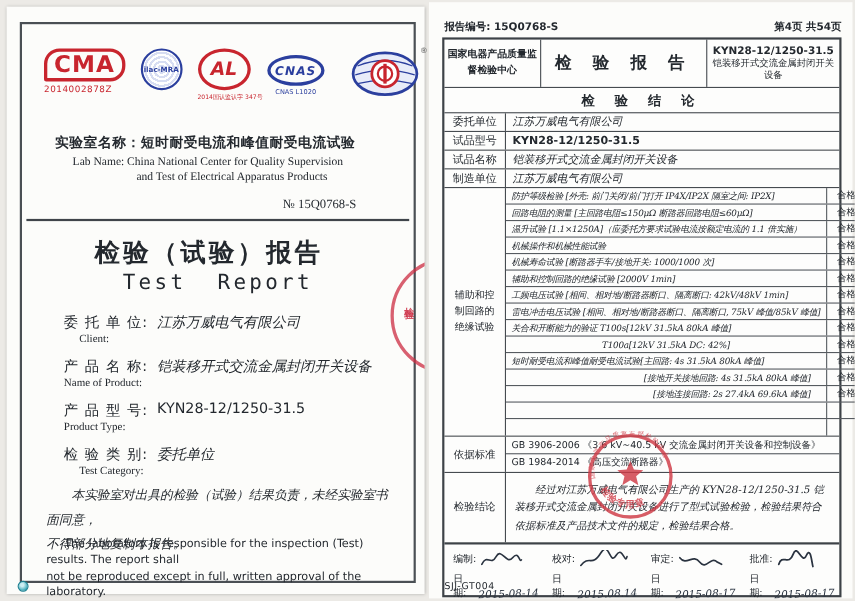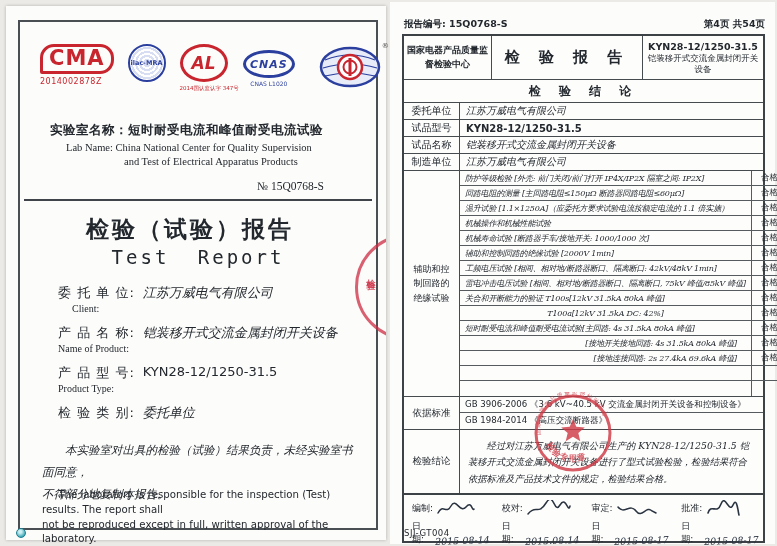--- a/index.html
+++ b/index.html
@@ -153,20 +153,21 @@
             <span class="cn">产 品 型 号:</span>
             <span class="val" style="font-family:'DejaVu Sans',sans-serif;font-style:normal;">KYN28-12/1250-31.5</span>
           </div>
           <div class="en">Product Type:</div>
         </div>
         <div class="field f4">
           <div class="row1">
             <span class="cn">检 验 类 别:</span>
             <span class="val">委托单位</span>
           </div>
+          <div class="en">Test Category:</div>
         </div>
       </div>
 
       <div class="disclaimer-cn">
         <div class="ind">本实验室对出具的检验（试验）结果负责，未经实验室书面同意，</div>
         <div>不得部分地复制本报告。</div>
       </div>
       <div class="disclaimer-en">
         <div class="ind">The laboratory is responsible for the inspection (Test) results. The report shall</div>
         <div>not be reproduced except in full, written approval of the laboratory.</div>

